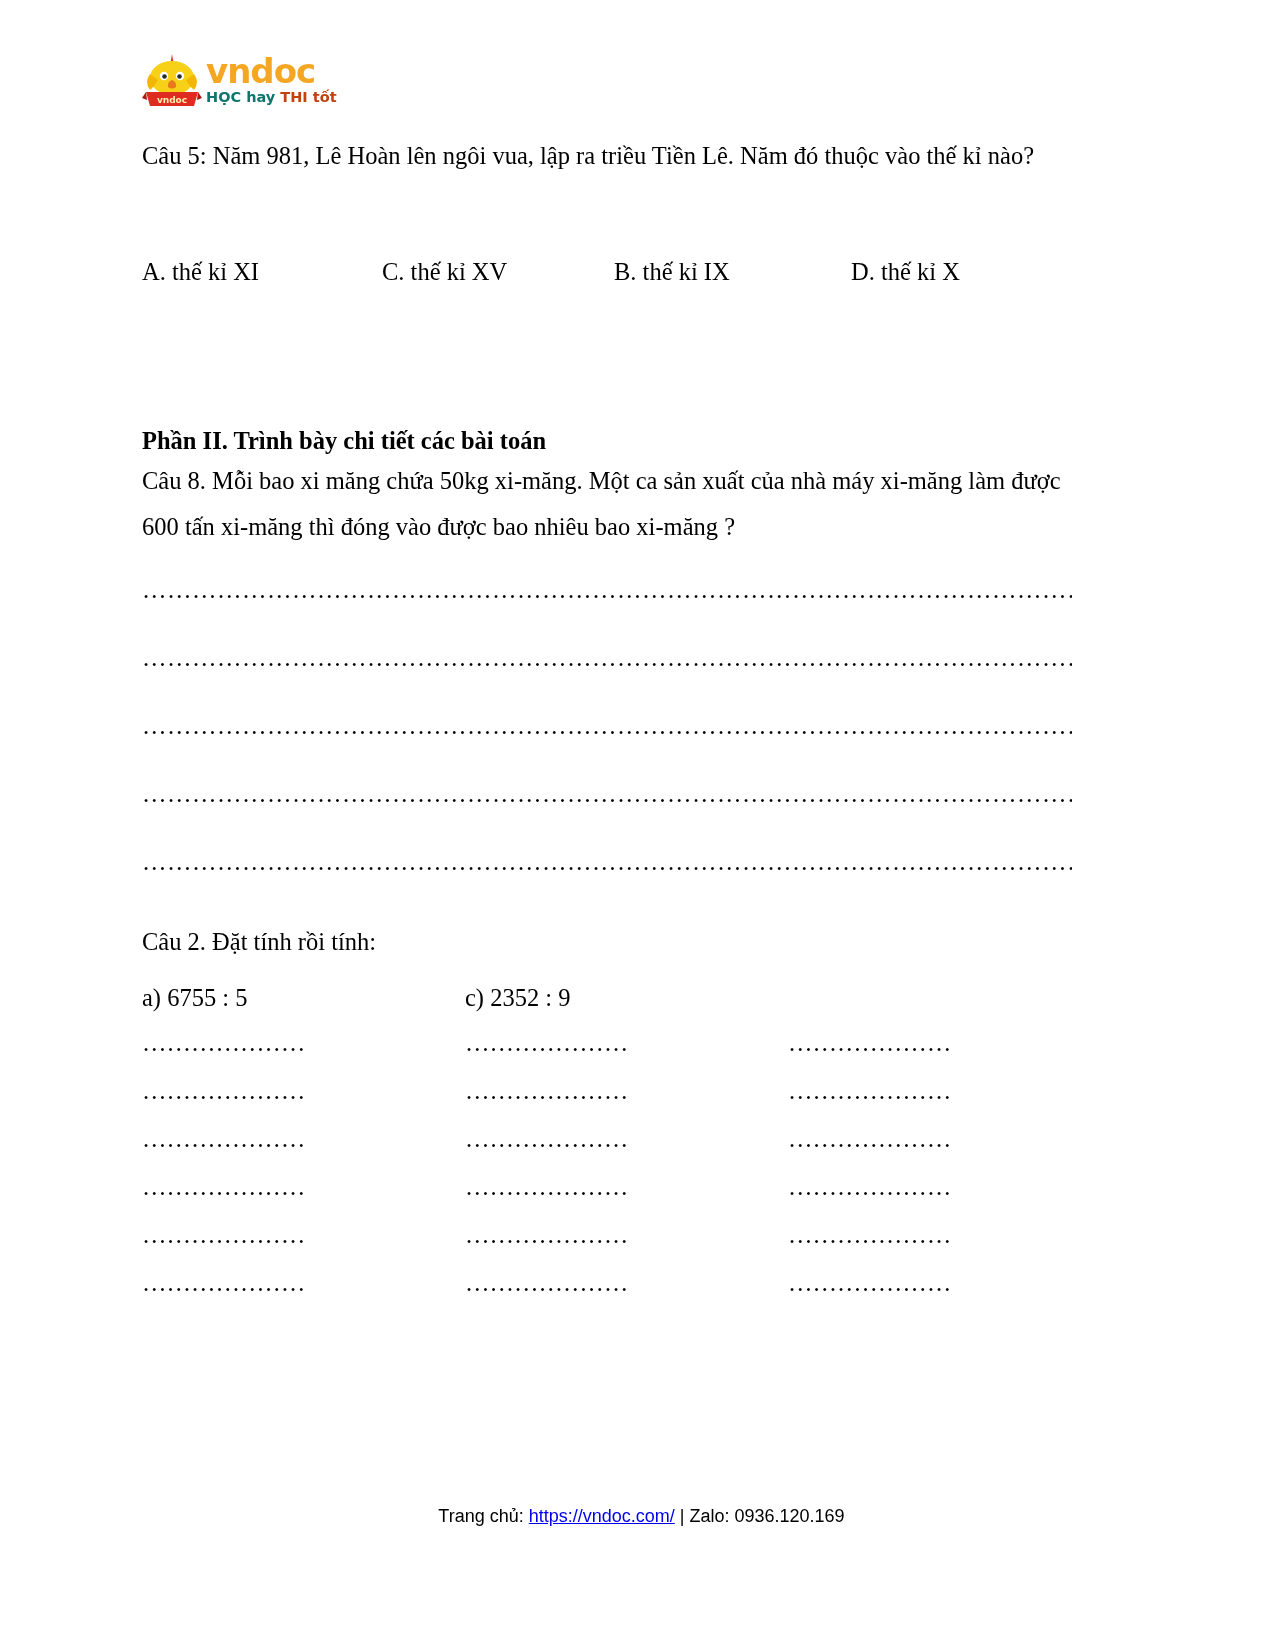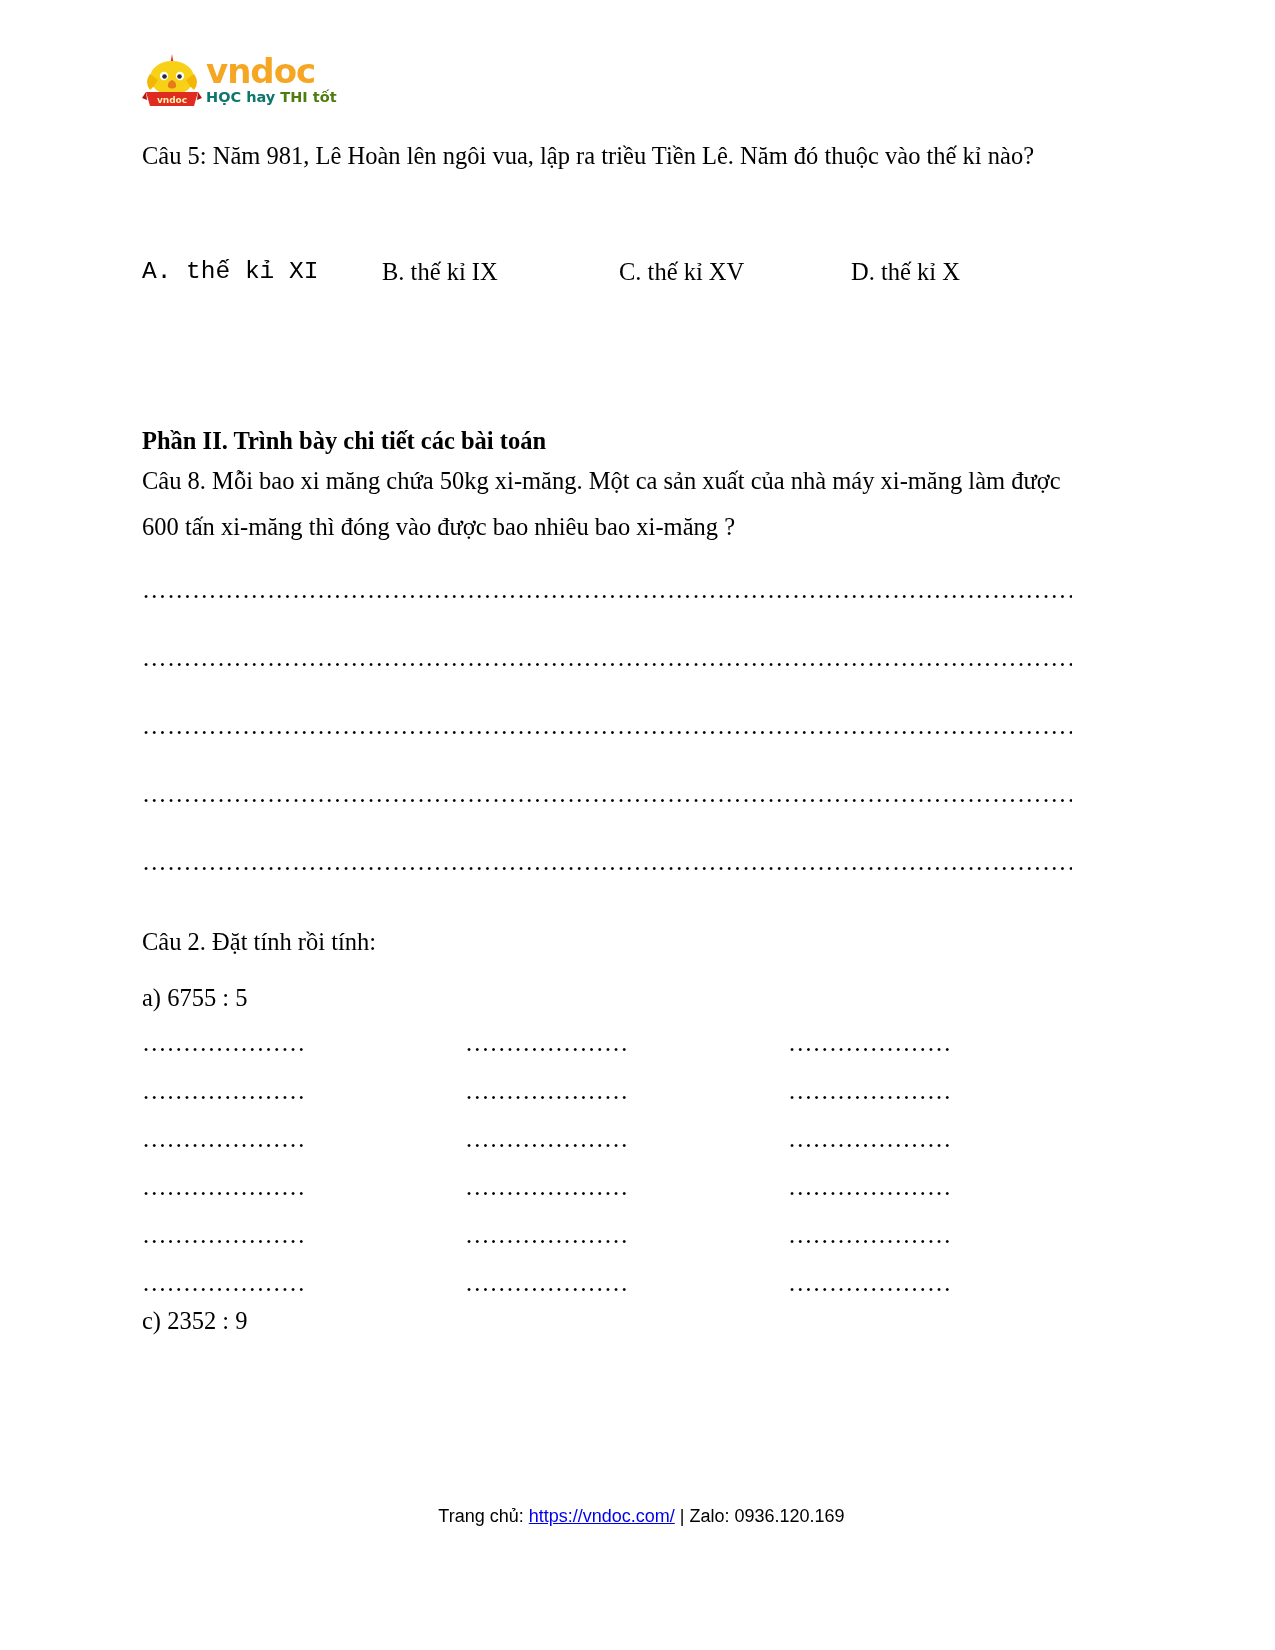--- a/index.html
+++ b/index.html
@@ -55,21 +55,21 @@
   }
   .tagline {
     font-family: "DejaVu Sans", sans-serif;
     font-weight: bold;
     font-size: 14.5px;
     line-height: 16px;
     margin-top: 1px;
     white-space: nowrap;
   }
   .tag-green { color: #0f766e; }
-  .tag-red { color: #4d7c0f; }
+  .tag-red { color: #c2410c; }
 
   
   .content {
     position: absolute;
     left: 142px;
     top: 0;
     width: 930px;
   }
   .para {
     font-size: 24.5px;
@@ -81,21 +81,21 @@
   .q5 { position: absolute; top: 133px; width: 930px; }
   .options {
     position: absolute;
     top: 252px;
     width: 930px;
     display: flex;
     font-size: 24.5px;
     line-height: 40px;
   }
   .opt { flex: 0 0 auto; }
-  .opt-a { width: 240px; font-family: Liberation Mono, monospace; }
+  .opt-a { width: 240px; }
   .opt-b { width: 237px; }
   .opt-c { width: 232px; }
   .opt-d { width: auto; }
 
   .part2 {
     position: absolute;
     top: 389px;
     width: 930px;
     font-size: 24.5px;
     line-height: 40px;
@@ -118,21 +118,20 @@
   .q2 { position: absolute; top: 912px; width: 930px;
         font-size: 24.5px; line-height: 40px; margin-top: 10px; }
 
   .calc-row {
     position: absolute;
     top: 978px;
     width: 930px;
     display: flex;
     font-size: 24.5px;
     line-height: 40px;
-    flex-direction: column;
   }
   .calc-col { flex: 0 0 323px; }
 
   .short-dots-grid {
     position: absolute;
     top: 1030px;
     width: 930px;
   }
   .short-dots-row {
     display: flex;
@@ -204,22 +203,22 @@
   </div>
 
   <div class="content">
 
     <div class="para q5">
       <span class="bold">Câu 5:</span><span> Năm 981, Lê Hoàn lên ngôi vua, lập ra triều Tiền Lê. Năm đó thuộc vào thế kỉ nào?</span>
     </div>
 
     <div class="options">
       <div class="opt opt-a">A. thế kỉ XI</div>
+      <div class="opt opt-c">C. thế kỉ XV</div>
       <div class="opt opt-b">B. thế kỉ IX</div>
-      <div class="opt opt-c">C. thế kỉ XV</div>
       <div class="opt opt-d">D. thế kỉ X</div>
     </div>
 
     <div class="part2">Phần II. Trình bày chi tiết các bài toán</div>
 
     <div class="para q1">
       <span class="bold">Câu 8.</span><span> Mỗi bao xi măng chứa 50kg xi-măng. Một ca sản xuất của nhà máy xi-măng làm được 600 tấn xi-măng thì đóng vào được bao nhiêu bao xi-măng ?</span>
     </div>
 
     <div class="dotline-wrap" style="top:578px">

